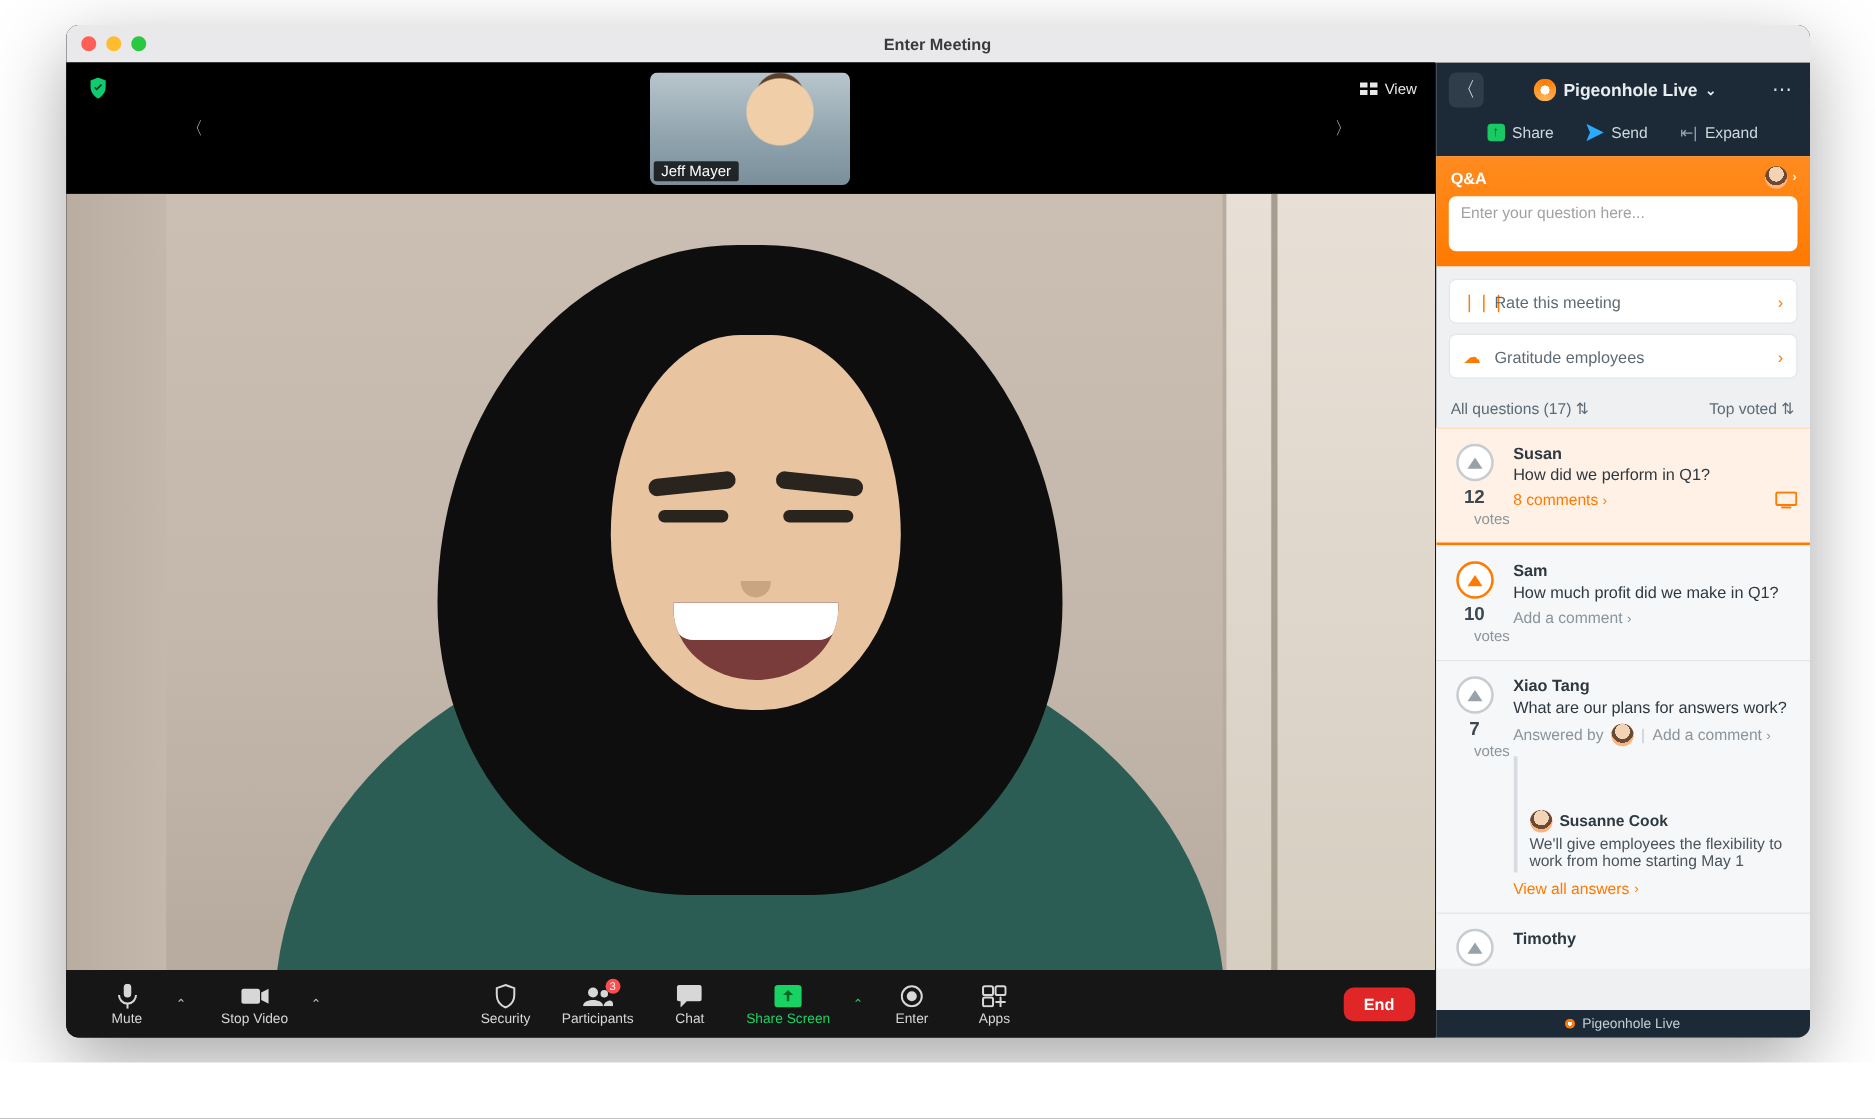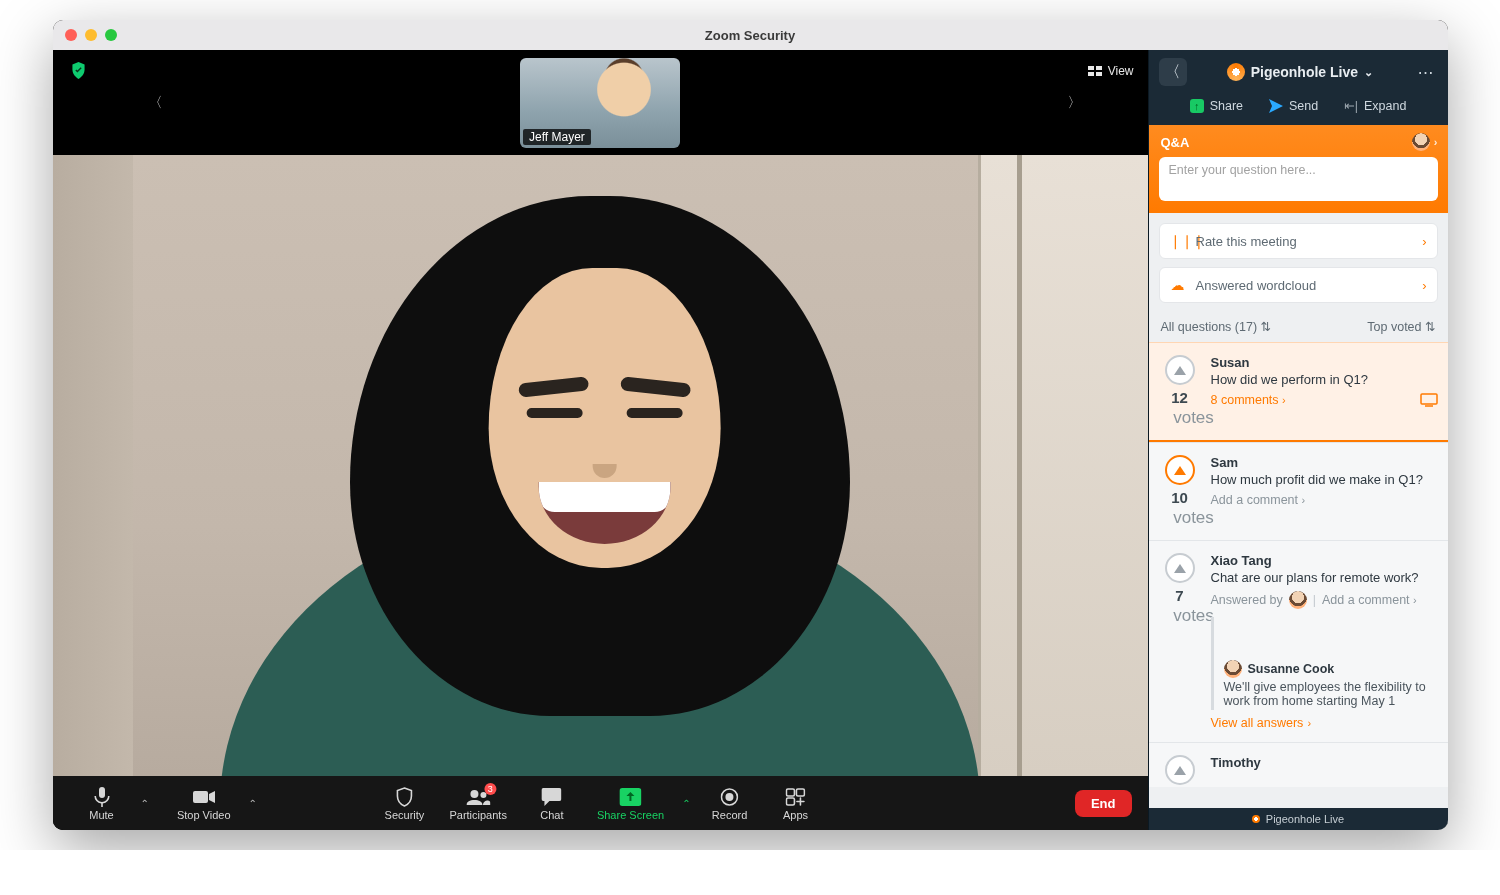--- a/index.html
+++ b/index.html
@@ -89,21 +89,21 @@
     
     .qlist { flex:1 1 auto; overflow:hidden; background:#eef0f2; }
     .q { display:flex; gap:10px; padding: 12px 10px 12px 10px; border-top:1px solid #e3e6e9; background:#f6f7f8;}
     .q.highlight { background:#fff1e6; border-top-color:#ffd6b3; border-bottom:2px solid #ff7a00;}
     .votecol { width: 42px; display:flex; flex-direction:column; align-items:center; gap:2px; }
     .votebtn { width:30px; height:30px; border-radius:50%; border:2px solid #c7ccd1; display:flex; align-items:center; justify-content:center; color:#9aa2a9; cursor:pointer; background:#fff;}
     .votebtn.active { border-color:#ff7a00; color:#ff7a00; background:#fff; }
     .votebtn.active .tri { border-bottom-color:#ff7a00;}
     .tri { width:0;height:0;border-left:6px solid transparent;border-right:6px solid transparent;border-bottom:9px solid #9aa2a9; }
     .vnum { font-size: 15px; font-weight:700; color:#3d4951; margin-top:2px;}
-    .vlabel { font-size: 17px; color:#8a949b;margin-left:28px; }
+    .vlabel { font-size: 12px; color:#8a949b;margin-left:28px; }
     .qbody { flex:1; min-width:0; font-size: 13px; color:#364049;}
     .qname { font-weight:700; margin-bottom:2px; color:#2e3840;}
     .qtext { margin-bottom:6px; color:#2e3840;}
     .qmeta { font-size:12.5px; color:#8a949b; display:flex; align-items:center; gap:6px;}
     .qmeta.orange { color:#ff7a00; }
     .proj-ico { margin-left:auto; color:#ff7a00; }
     .answer { margin: 8px 0 0 0; border-left: 3px solid #d7dbdf; padding: 4px 0 2px 10px; }
     .answer .aname { font-weight:700; font-size: 12.5px; display:flex; gap:6px; align-items:center; color:#2e3840;margin-top:39px;}
     .answer .atext { font-size: 12.5px; color:#4a545c; margin-top:2px;}
     .viewall { color:#ff7a00; font-size:12.5px; margin-top:6px; display:inline-flex; gap:4px; align-items:center; cursor:pointer;}
@@ -117,21 +117,21 @@
 </head>
 <body>
 
 <div class="app">
   <div class="titlebar">
     <div class="tl-dots">
       <div class="tl-dot tl-red"></div>
       <div class="tl-dot tl-yellow"></div>
       <div class="tl-dot tl-green"></div>
     </div>
-    <div class="title-center">Zoom Security</div>
+    <div class="title-center">Enter Meeting</div>
   </div>
 
   <div class="main">
 
     <div class="meeting">
       <div class="strip">
         <span class="shield">
           <svg width="15" height="17" viewBox="0 0 24 28">
               <path fill="#0ecb6f" d="M12 0l10 4v8c0 8-5 13-10 16C7 25 2 20 2 12V4l10-4z"></path>
               <path fill="#05361d" d="M10.2 17.2l-3.4-3.4 1.6-1.6 1.8 1.8 5.4-5.4 1.6 1.6z"></path>
@@ -237,21 +237,21 @@
             </div>
             <span class="caret" style="color:#18d263">⌃</span>
           </div>
           <div class="zbtn">
             <span class="ico">
                 <svg width="18" height="18" viewBox="0 0 18 18">
                   <circle cx="9" cy="9" r="8" fill="none" stroke="#d7d7d7" stroke-width="1.6"></circle>
                   <circle cx="9" cy="9" r="4" fill="#d7d7d7"></circle>
                 </svg>
               </span>
-            <span>Record</span>
+            <span>Enter</span>
           </div>
           <div class="zbtn">
             <span class="ico">
                 <svg width="20" height="18" viewBox="0 0 20 18" fill="none" stroke="#d7d7d7" stroke-width="1.6">
                   <rect x="1" y="1" width="8" height="7" rx="1.5"></rect>
                   <rect x="11" y="1" width="8" height="7" rx="1.5"></rect>
                   <rect x="1" y="10" width="8" height="7" rx="1.5"></rect>
                   <path d="M15 10v7M11.5 13.5h7" stroke-linecap="round"></path>
                 </svg>
               </span>
@@ -309,21 +309,21 @@
       </div>
 
       <div class="pills">
         <div class="pill">
           <span class="pi">❘❘❘</span>
           <span>Rate this meeting</span>
           <span class="chev">›</span>
         </div>
         <div class="pill">
           <span class="pi">☁</span>
-          <span>Answered wordcloud</span>
+          <span>Gratitude employees</span>
           <span class="chev">›</span>
         </div>
       </div>
 
       <div class="filters">
         <span><span>All questions (17)</span> <span>⇅</span></span>
         <span><span>Top voted</span> <span>⇅</span></span>
       </div>
 
       <div class="qlist">
@@ -371,21 +371,21 @@
         <div class="q">
           <div class="votecol">
             <div class="votebtn">
                 <span class="tri"></span>
               </div>
             <span class="vnum">7</span>
             <span class="vlabel">votes</span>
           </div>
           <div class="qbody">
             <div class="qname">Xiao Tang</div>
-            <div class="qtext">Chat are our plans for remote work?</div>
+            <div class="qtext">What are our plans for answers work?</div>
             <div class="qmeta">
               <span>Answered by</span>
               <span class="avatar-sm"></span>
               <span class="sep">|</span>
               <span class="addc"><span>Add a comment</span> <span class="chev-sm">›</span></span>
             </div>
             <div class="answer">
               <div class="aname">
                   <span class="avatar-sm"></span>
                   <span>Susanne Cook</span>

